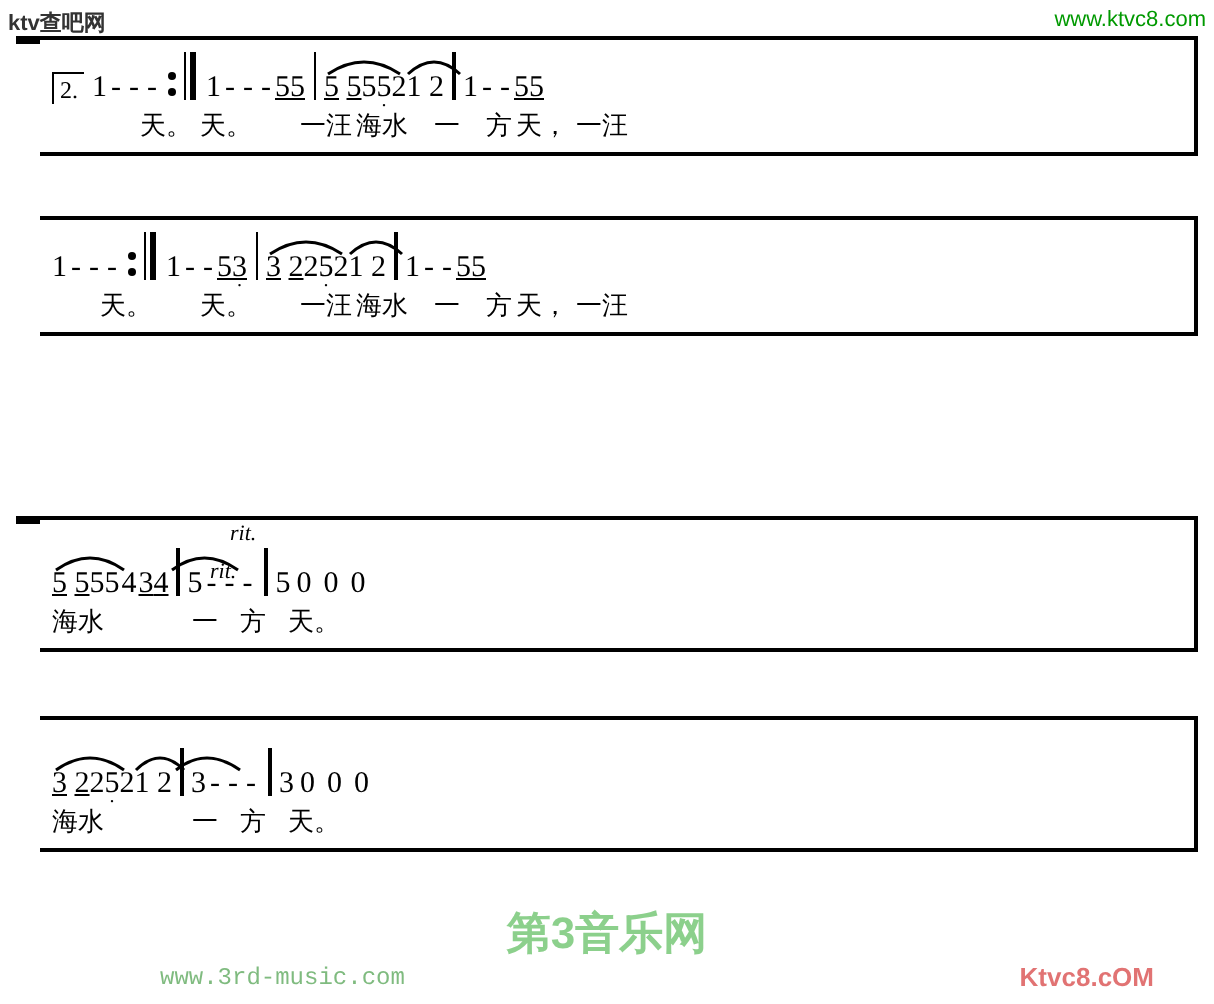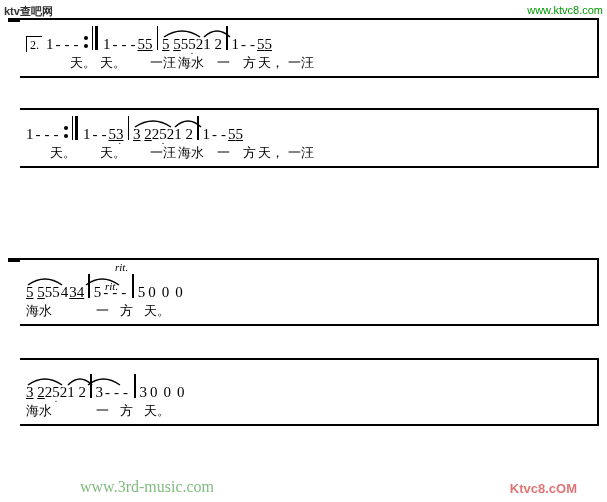--- a/index.html
+++ b/index.html
@@ -46,23 +46,23 @@
       color: rgba(0,150,0,0.45);
       font-weight: bold;
       font-family: 'SimHei', Arial, sans-serif;
       white-space: nowrap;
       z-index: 10;
     }
     .watermark-bottom-left {
       position: absolute;
       bottom: 6px;
       left: 80px;
-      font-size: 16px;
+      font-size: 12px;
       color: rgba(0,120,0,0.5);
-      font-family: Liberation Serif, serif;
+      font-family: Liberation Mono, monospace;
     }
     .watermark-bottom-right {
       position: absolute;
       bottom: 6px;
       right: 30px;
       font-size: 13px;
       color: rgba(200,0,0,0.55);
       font-family: Arial, sans-serif;
       font-weight: bold;
     }
@@ -98,20 +98,21 @@
 
     .dash { font-size: 15px; margin: 0 2px; }
   </style>
 </head>
 <body>
 
 <div class="page">
 
   <div class="watermark-top-left">ktv查吧网</div>
   <div class="watermark-top-right">www.ktvc8.com</div>
+  <div class="watermark-bottom-center">第3音乐网</div>
   <div class="watermark-bottom-left">www.3rd-music.com</div>
   <div class="watermark-bottom-right">Ktvc8.cOM</div>
 
   <div style="position:absolute; top:18px; left:8px; right:8px;">
 
     <div style="position:absolute; left:0; top:0; bottom:0; width:12px; border-top:2px solid #000; border-bottom:2px solid #000; border-left:3px solid #000;"></div>
 
     <div style="position:absolute; left:12px; right:0; top:0; border:2px solid #000; border-left:none;">
       <div class="notation-row" style="padding: 8px 6px 0 6px; position:relative;">
 

